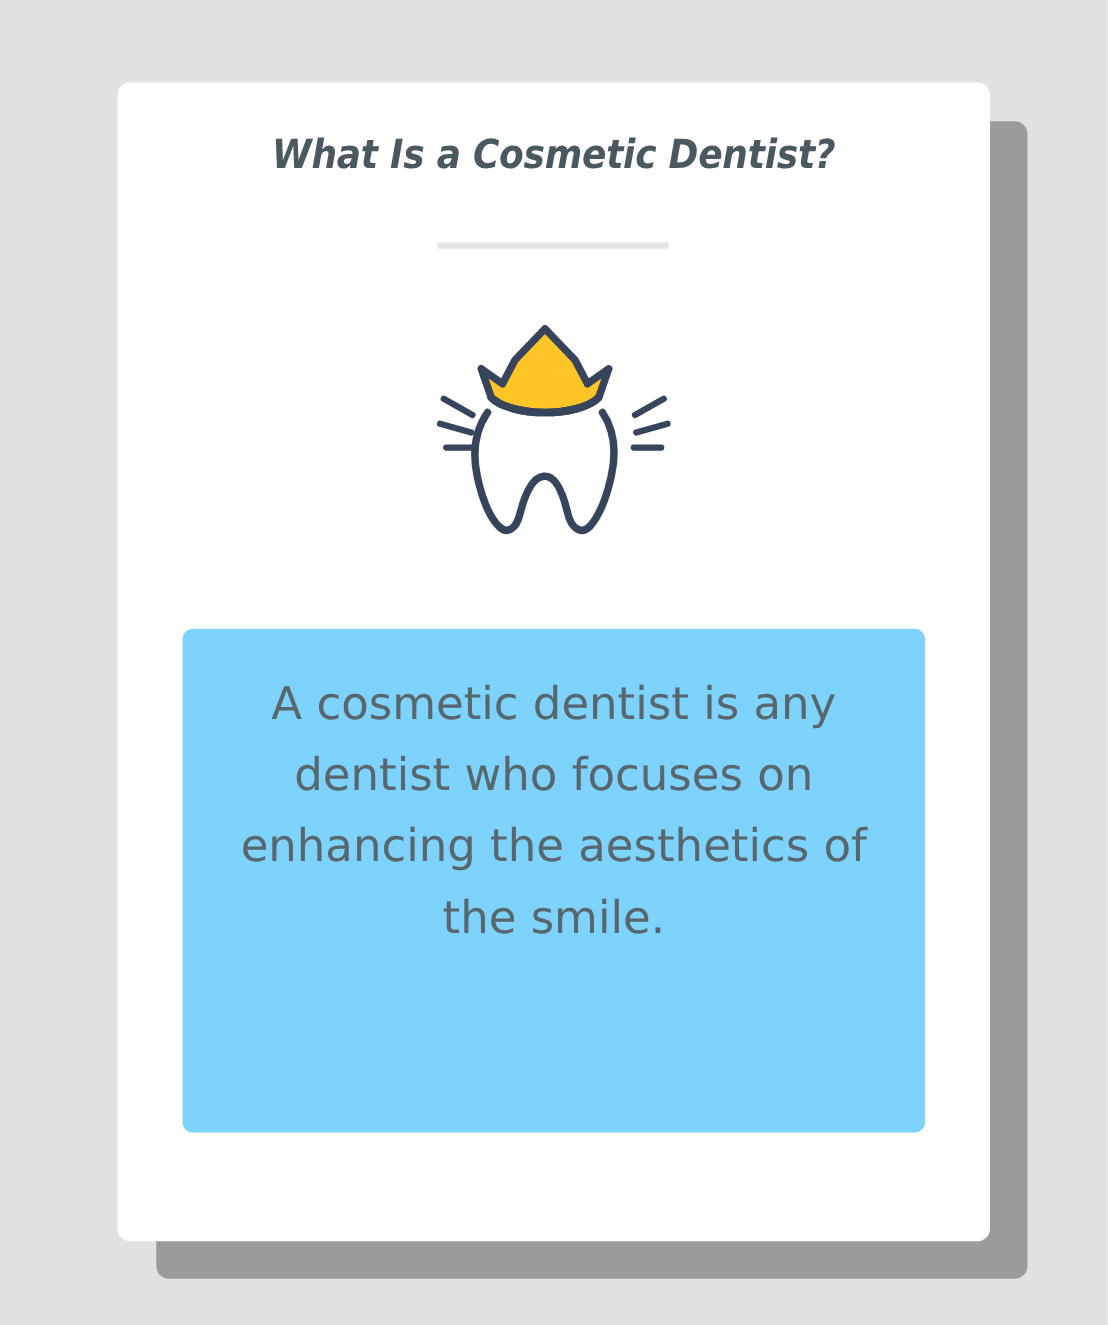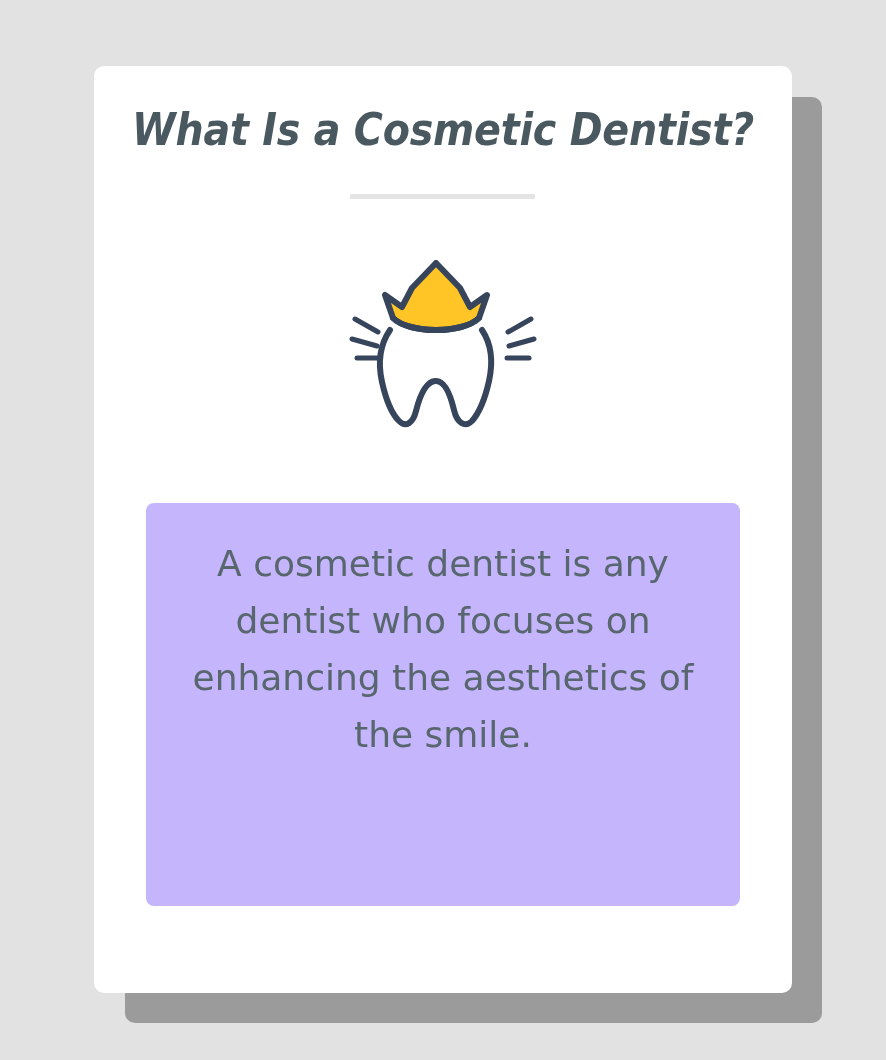--- a/index.html
+++ b/index.html
@@ -45,21 +45,21 @@
     overflow: hidden;
   }
 
   .card-title {
     position: absolute;
     left: 0;
     top: 38px;
     width: 698px;
     text-align: center;
     font-family: "DejaVu Sans Condensed", "Liberation Sans Narrow", "Liberation Sans", sans-serif;
-    font-size: 44px;
+    font-size: 32px;
     font-weight: bold;
     font-style: italic;
     letter-spacing: -0.2px;
     color: #4a5860;
     white-space: nowrap;
   }
 
   .title-divider {
     position: absolute;
     left: 256px;
@@ -82,21 +82,21 @@
     width: 188px;
     height: 172px;
   }
 
   .info-box {
     position: absolute;
     left: 52px;
     top: 437px;
     width: 594px;
     height: 403px;
-    background: #c4b5fd;
+    background: #7dd3fc;
     border-radius: 8px;
   }
 
   .info-text {
     position: absolute;
     left: 22px;
     top: 32px;
     width: 550px;
     text-align: center;
     font-family: "DejaVu Sans", "Liberation Sans", sans-serif;

